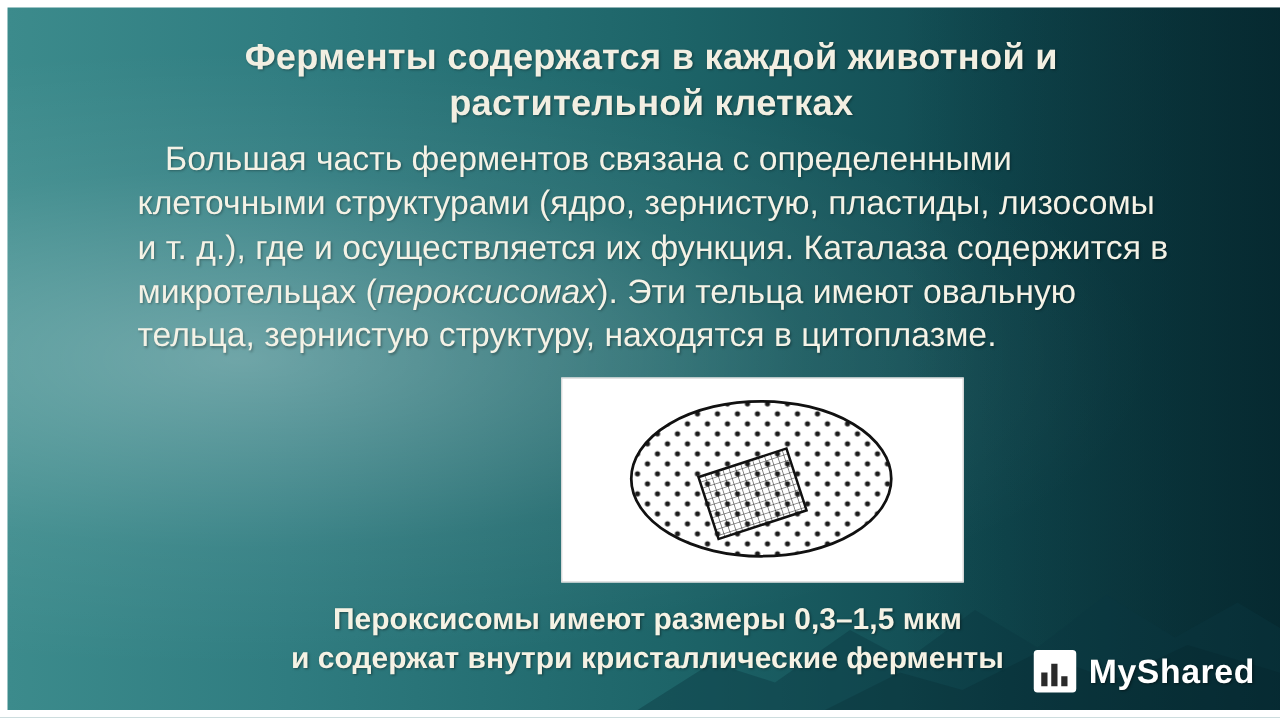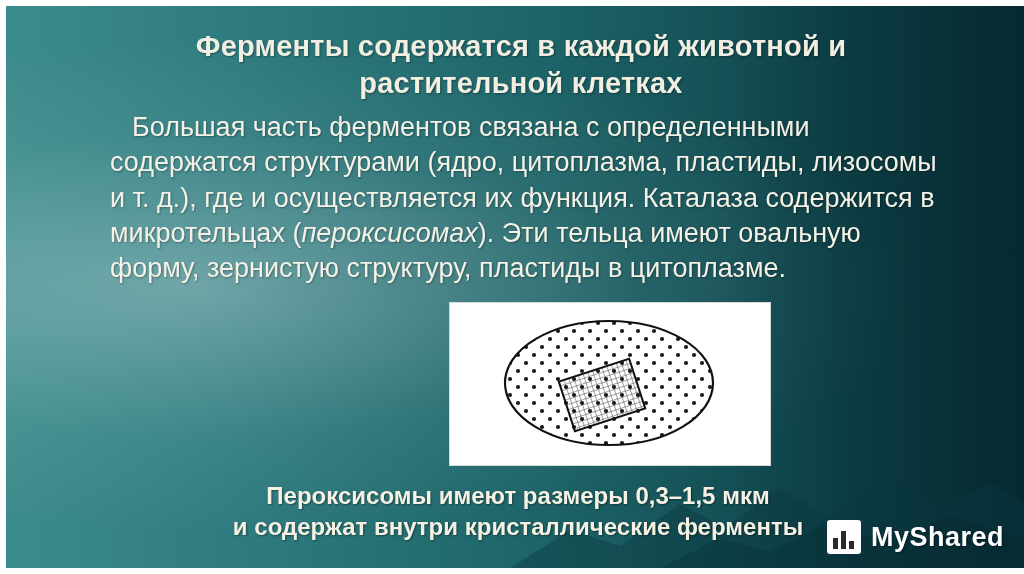--- a/index.html
+++ b/index.html
@@ -152,21 +152,21 @@
     <div class="ridge">
       <svg width="520" height="150" viewBox="0 0 520 150">
         <path d="M0,150 L60,112 L110,128 L170,86 L215,110 L270,70 L320,100 L375,58 L430,92 L480,64 L520,88 L520,150 Z" fill="#0b3740" opacity="0.75"></path>
         <path d="M150,150 L210,120 L260,134 L320,104 L380,126 L440,98 L520,122 L520,150 Z" fill="#072a33" opacity="0.8"></path>
       </svg>
     </div>
 
     <div class="title">Ферменты содержатся в каждой животной и растительной клетках</div>
 
     <div class="body-text">
-      <p><span class="indent"></span><span>Большая часть ферментов связана с определенными содержатся структурами (ядро, цитоплазма, пластиды, лизосомы и т. д.), где и осуществляется их функция. Каталаза содержится в микротельцах (</span><i>пероксисомах</i><span>). Эти тельца имеют овальную форму, зернистую структуру, пластиды в цитоплазме.</span></p>
+      <p><span class="indent"></span><span>Большая часть ферментов связана с определенными клеточными структурами (ядро, зернистую, пластиды, лизосомы и т. д.), где и осуществляется их функция. Каталаза содержится в микротельцах (</span><i>пероксисомах</i><span>). Эти тельца имеют овальную тельца, зернистую структуру, находятся в цитоплазме.</span></p>
     </div>
 
     <div class="figure">
       <svg width="318" height="160" viewBox="0 0 318 160">
         <defs>
           <pattern id="dots" x="0" y="0" width="16" height="16" patternUnits="userSpaceOnUse">
             <circle cx="4" cy="4" r="2.1" fill="#1a1a1a"></circle>
             <circle cx="12" cy="12" r="2.1" fill="#1a1a1a"></circle>
           </pattern>
           <pattern id="grid" x="0" y="0" width="5" height="5" patternUnits="userSpaceOnUse">

